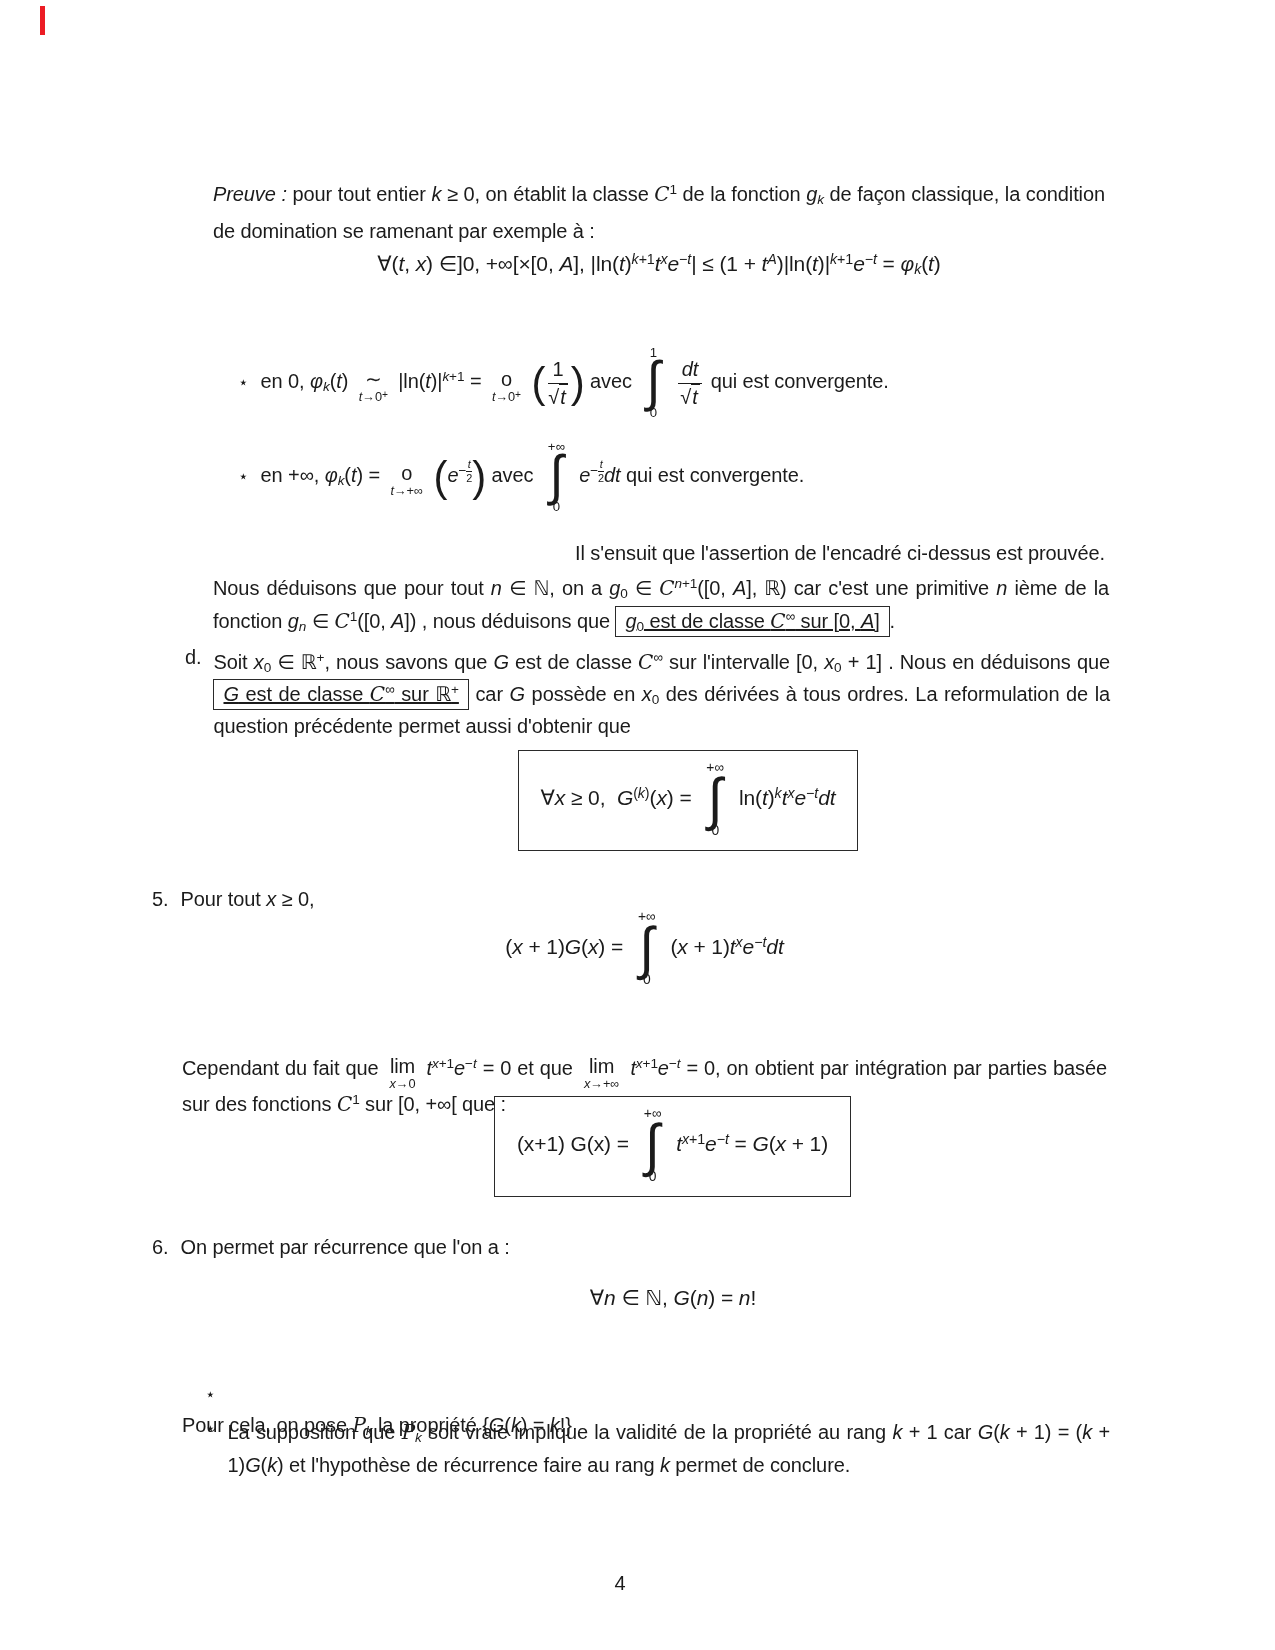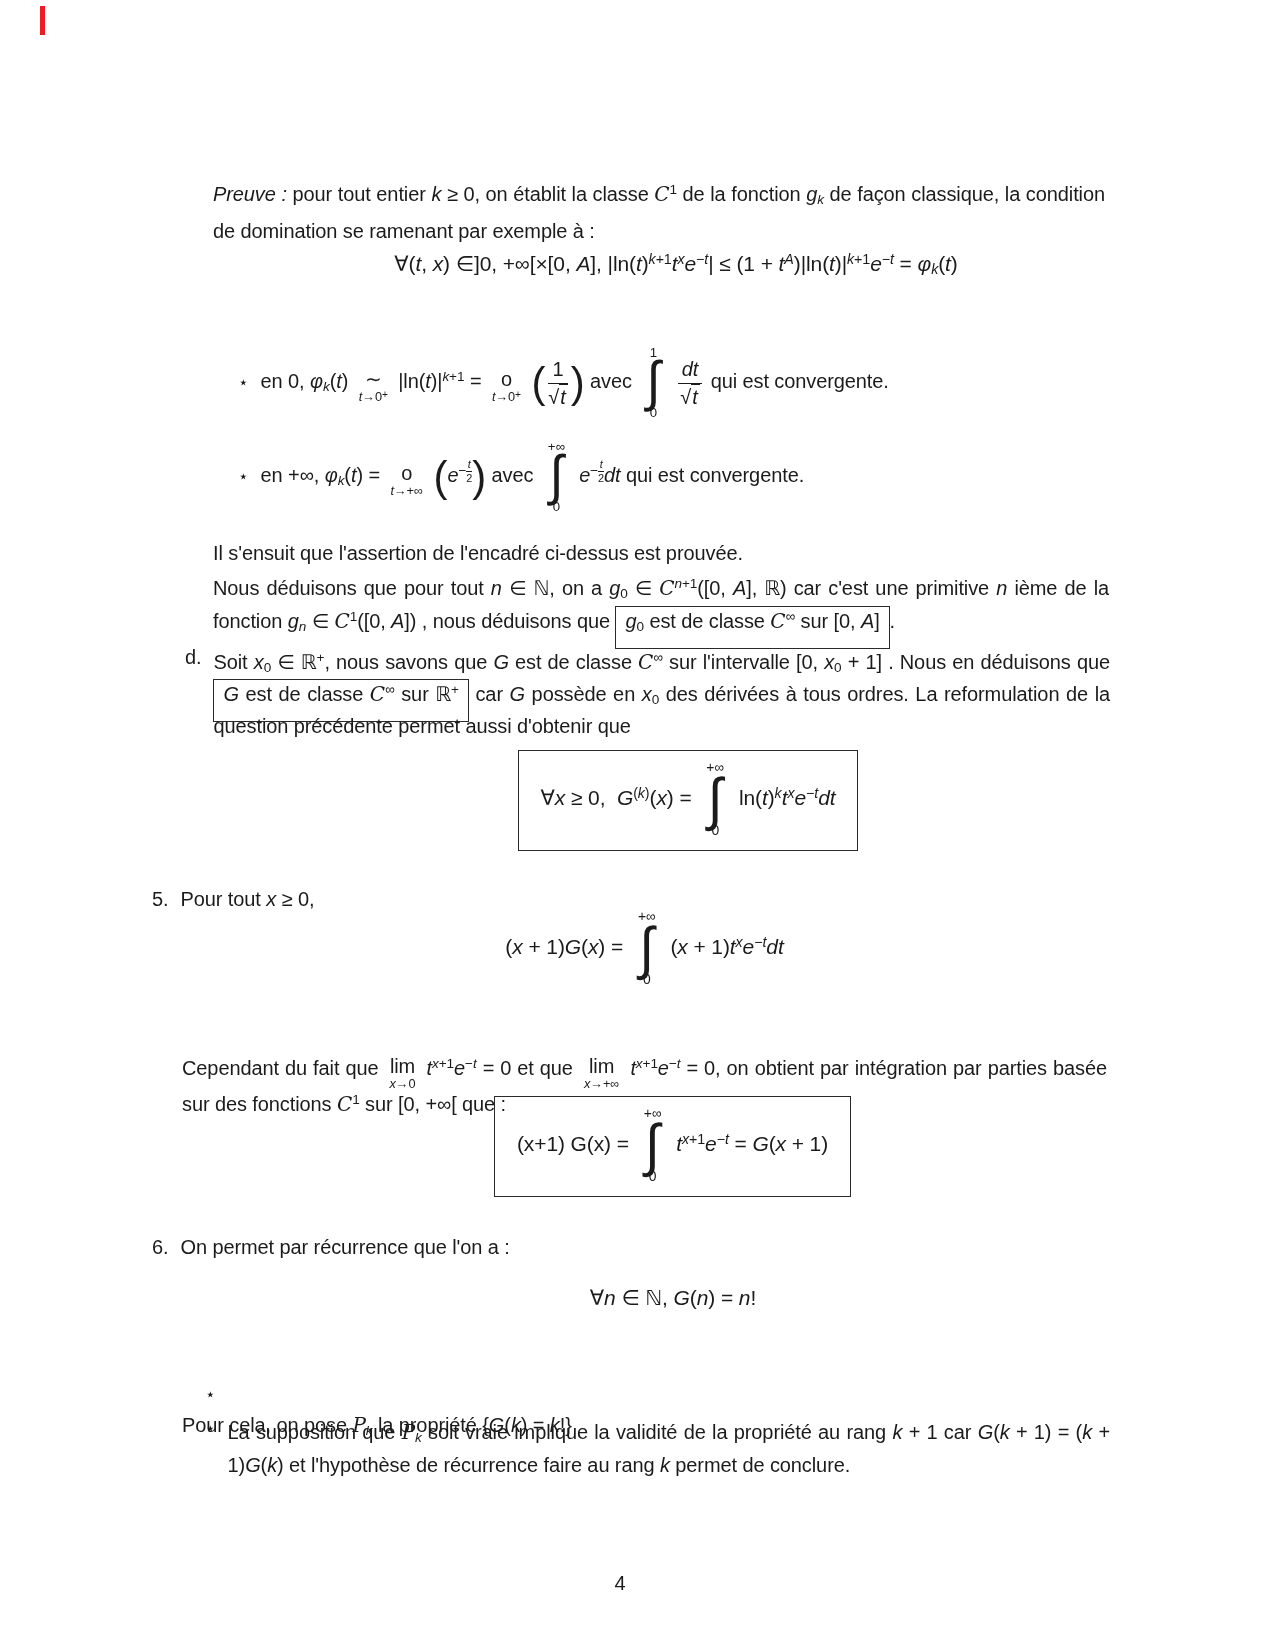--- a/index.html
+++ b/index.html
@@ -31,41 +31,41 @@
   .frac .fn{border-bottom:1.4px solid #1b1b1b;padding:0 4px 3px;}
   .frac .fd{padding-top:2px;}
   .sq{border-top:1.4px solid #1b1b1b;padding:1px 2px 0 1px;}
   
   .sfrac{display:inline-flex;flex-direction:column;align-items:stretch;
          vertical-align:middle;line-height:1;font-size:.8em;text-align:center;}
   .sfrac .sn{border-bottom:1px solid #1b1b1b;padding:0 1px 1px;}
   .sfrac .sd{padding-top:1px;}
   .bigp{font-size:2.1em;font-weight:300;vertical-align:middle;line-height:0;}
   
-  .fbox{border:1.4px solid #2a2a2a;padding:3px 9px 16px;white-space:nowrap;}
+  .fbox{border:1.4px solid #2a2a2a;padding:3px 9px 4px;white-space:nowrap;text-decoration:underline;}
   
   .eqbox{display:inline-block;border:1.4px solid #2a2a2a;padding:10px 22px 12px;
          font-size:21px;text-align:left;}
   .eqline{text-align:center;font-size:21px;}
   
   .item{display:flex;align-items:flex-start;}
   .ilabel{flex:0 0 auto;margin-right:12px;}
   .ibody{flex:1 1 auto;}
   
   .bullet{display:flex;align-items:center;}
   .star{flex:0 0 auto;margin-right:12px;font-size:17px;}
   .bullet6{align-items:flex-start;}
   .bullet6 .star{margin-top:2px;}
   
   #b-preuve{left:213px;top:176px;width:892px;line-height:37px;}
-  #b-eq-domination{left:230px;top:252px;width:892px;}
+  #b-eq-domination{left:213px;top:252px;width:892px;}
   #b-integrability{left:213px;top:316px;width:892px;}
   #b-bullet-zero{left:238px;top:346px;width:880px;}
   #b-bullet-infty{left:238px;top:440px;width:880px;}
-  #b-ensuit{left:213px;top:542px;width:892px;}
+  #b-ensuit{left:213px;top:542px;width:892px;text-align:right;}
   #b-deduisons{left:213px;top:572px;width:896px;line-height:33px;}
   #b-itemd{left:185px;top:646px;width:925px;}
   #b-itemd .ibody{line-height:32px;}
   #b-eqbox-derivative{left:213px;top:750px;width:950px;text-align:center;}
   #b-item5{left:152px;top:888px;}
   #b-eq5{left:182px;top:910px;width:925px;}
   #b-cependant{left:182px;top:1003px;width:925px;line-height:35px;margin-top:48px;}
   #b-eqbox-functional{left:180px;top:1096px;width:985px;text-align:center;}
   #b-item6{left:152px;top:1236px;}
   #b-eq6{left:213px;top:1286px;width:920px;}

